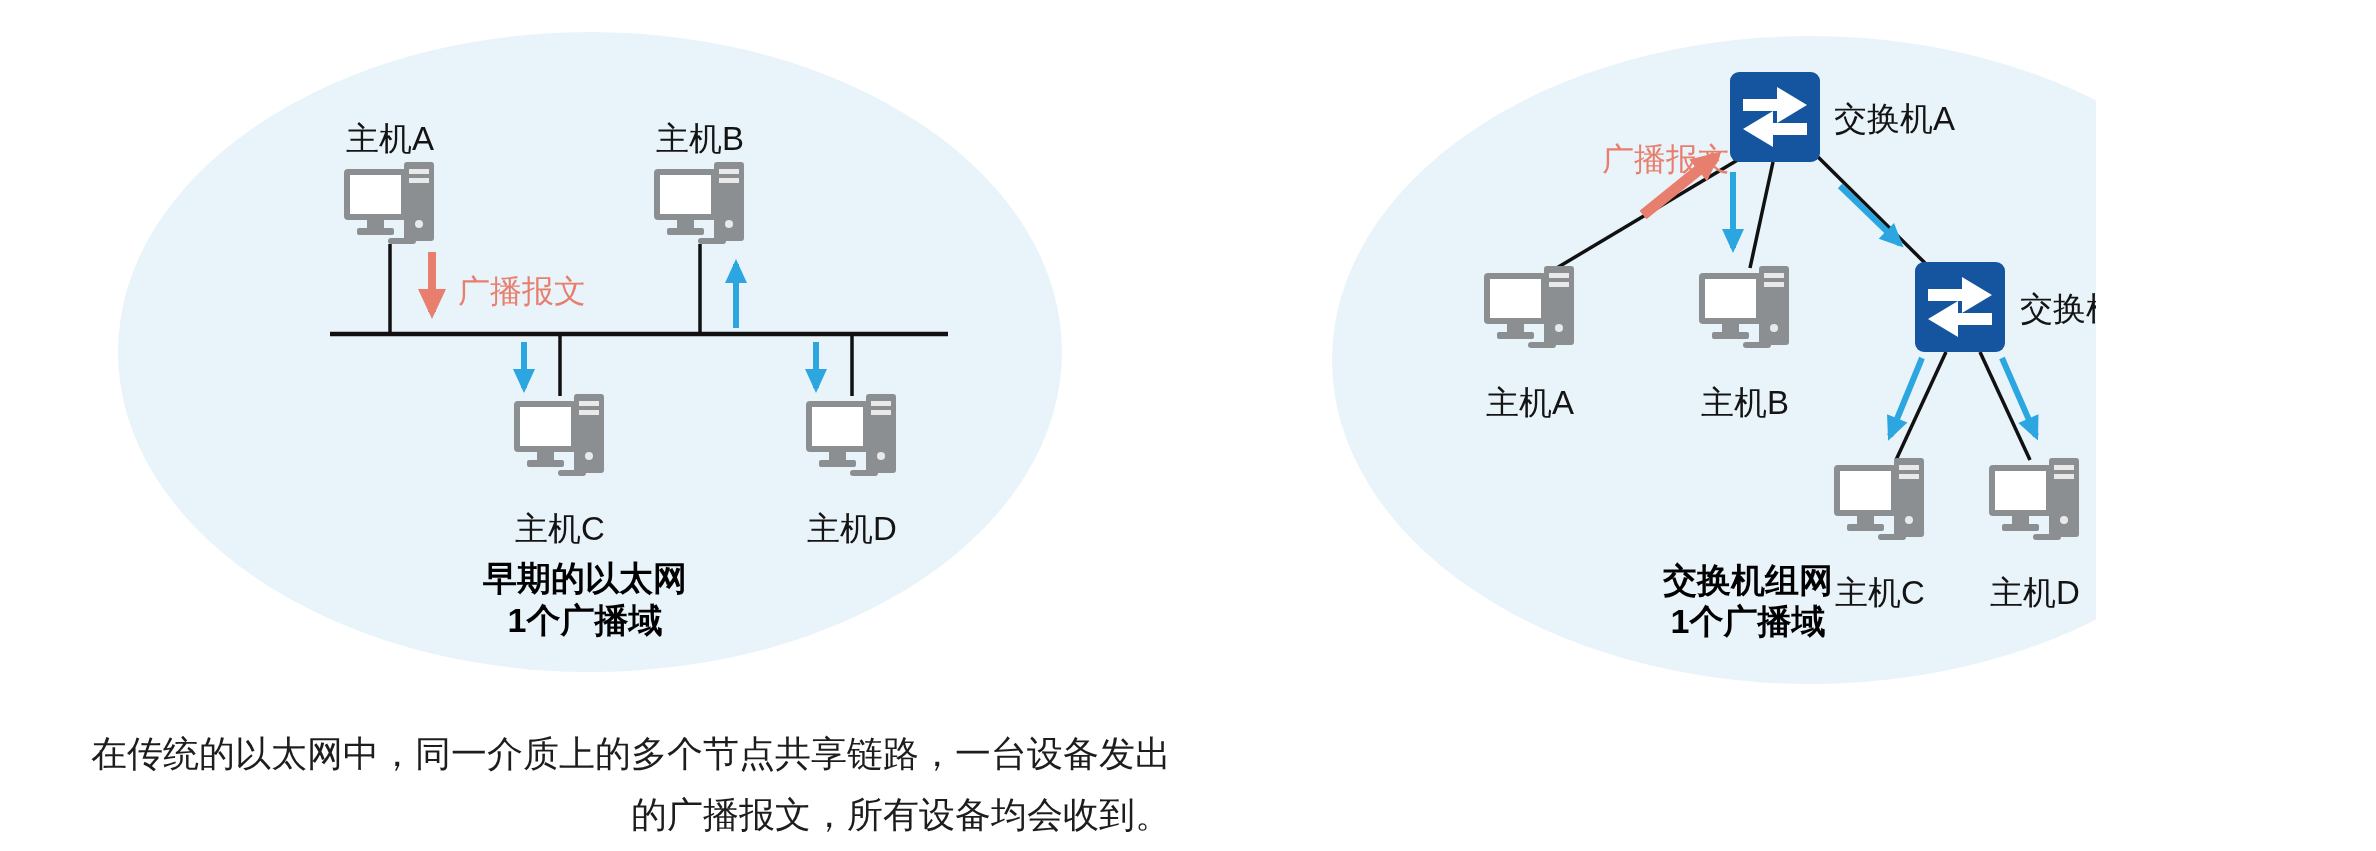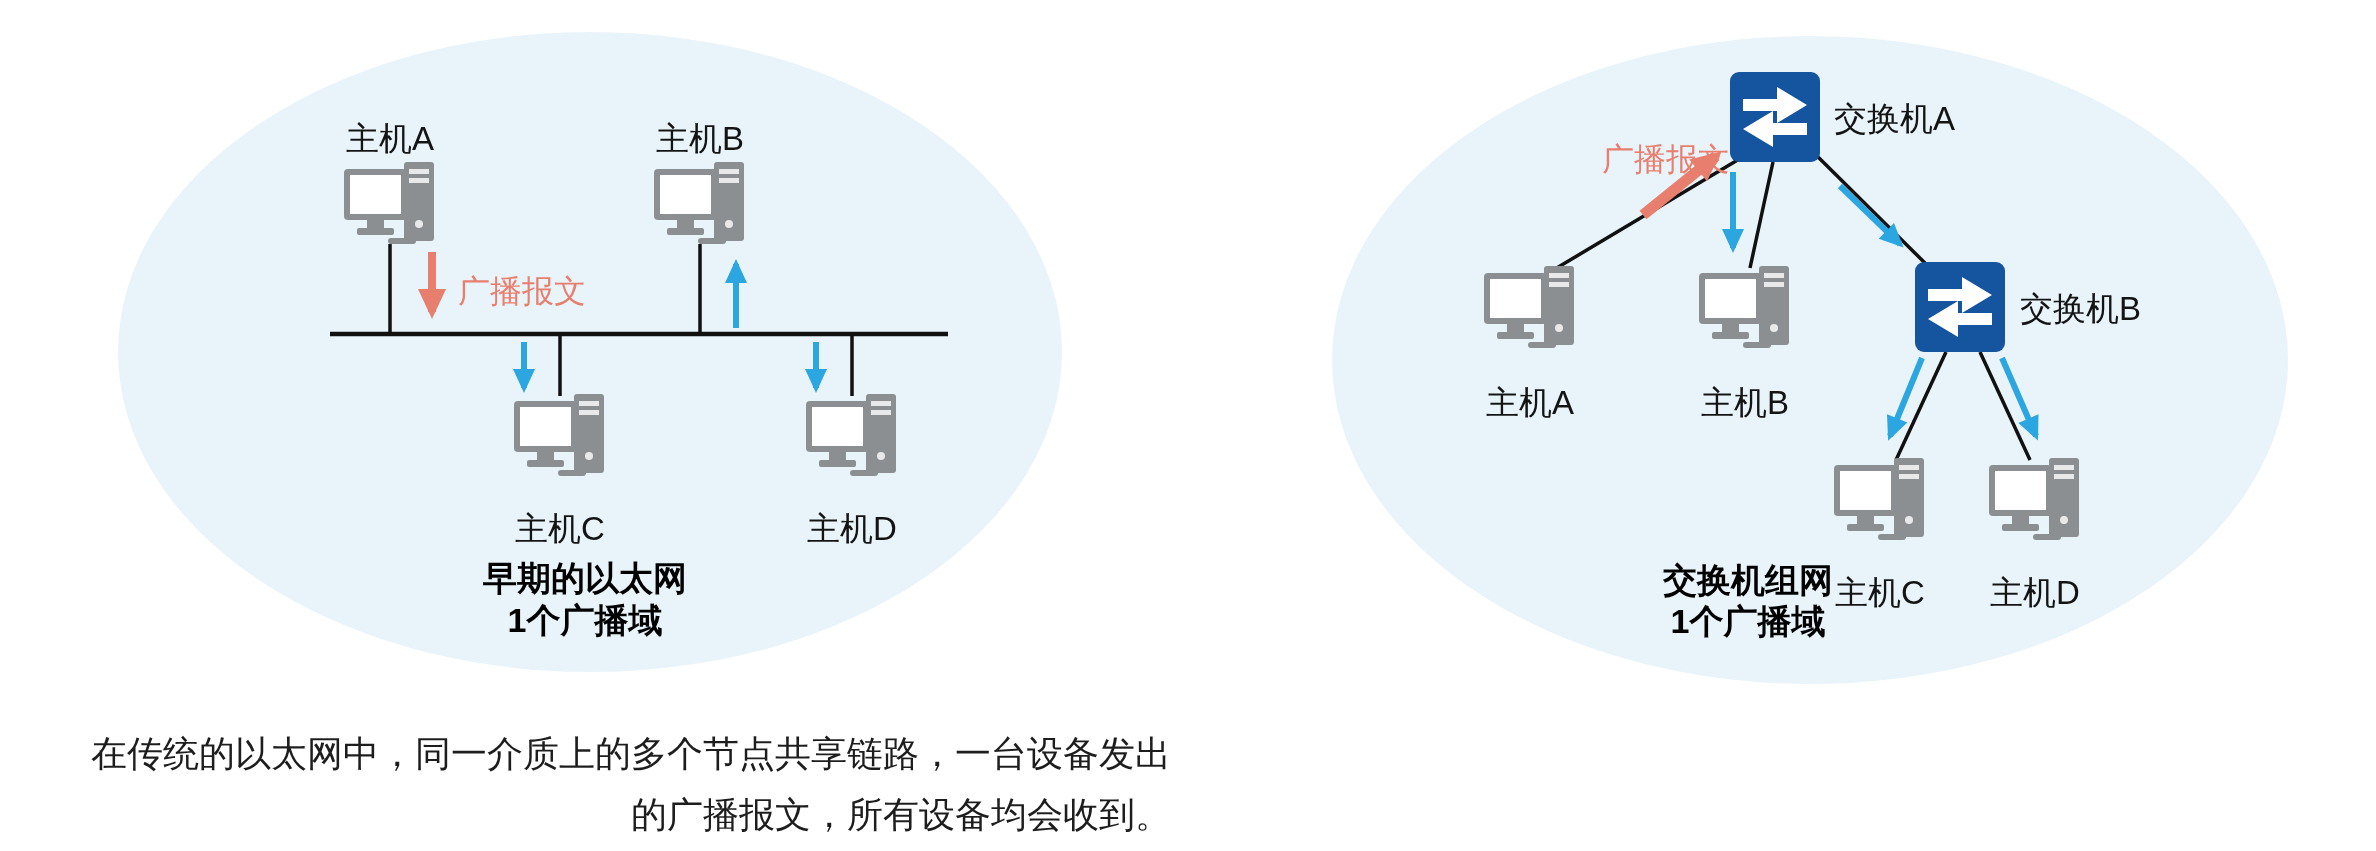--- a/index.html
+++ b/index.html
@@ -1,20 +1,20 @@
 <!DOCTYPE html>
 <html style="--ellipse-fill: #e9f4fa; --broadcast-red: #e87f6e; --arrow-blue: #2ba6e0; --switch-blue: #15549e; --device-gray: #8b8f92; --line-black: #111111;"><head>
 <meta charset="utf-8">
 <style>
   html, body { margin: 0; padding: 0; background: #ffffff; }
   body {
     width: 2376px; height: 851px;
     font-family: "Liberation Sans", "DejaVu Sans", sans-serif;
   }
-  .page { width: 2376px; height: 851px; overflow: hidden; }
+  .page { width: 2096px; height: 851px; overflow: hidden; }
   .diagrams { display: grid; grid-template-columns: 1188px 1188px; }
   .panel svg { display: block; }
 
   .captions { display: grid; grid-template-columns: 1188px 1188px; margin-top: 18px; }
   .captions p {
     margin: 5px; font-size: 36px; line-height: 1.7; color: #1d1d1d; text-align: right;
   }
   .cap-left  { padding-left: 56px;  width: 1166px; box-sizing: border-box; }
   .cap-right { padding-left: 112px; width: 1140px; box-sizing: border-box; }
 

